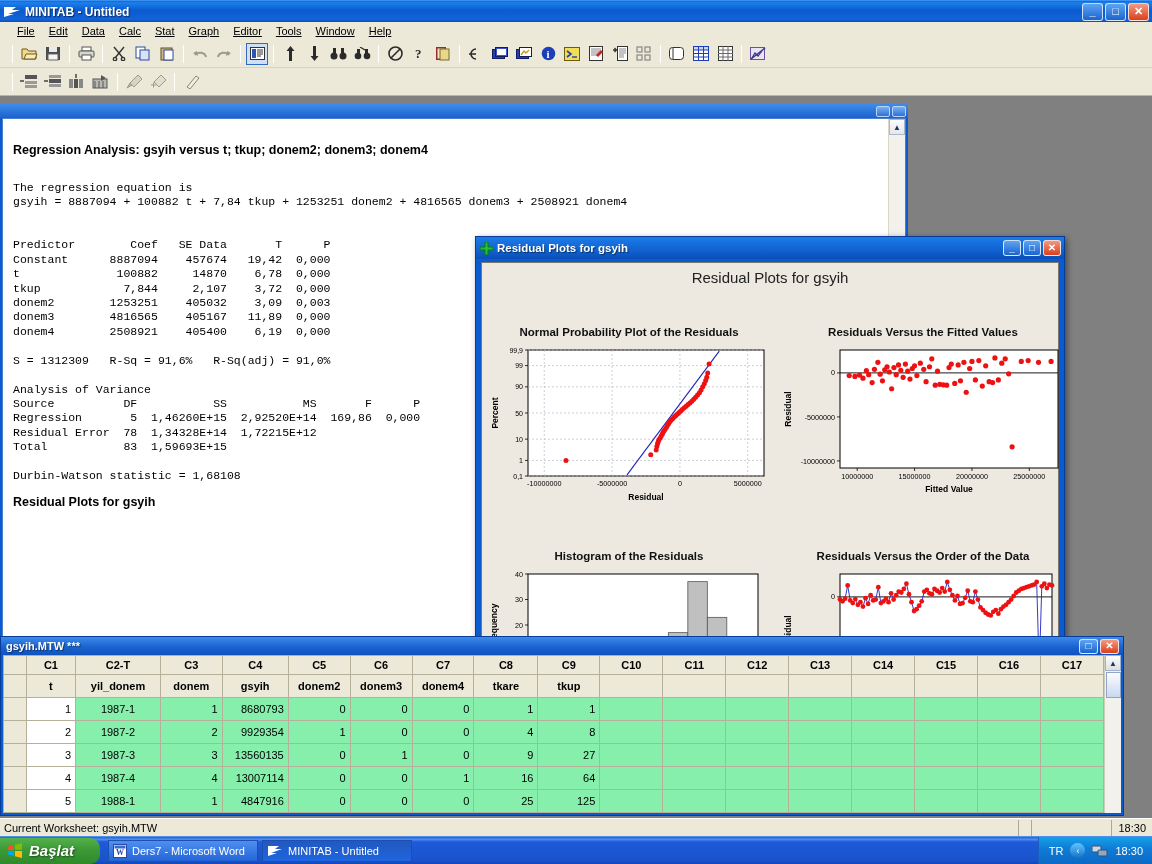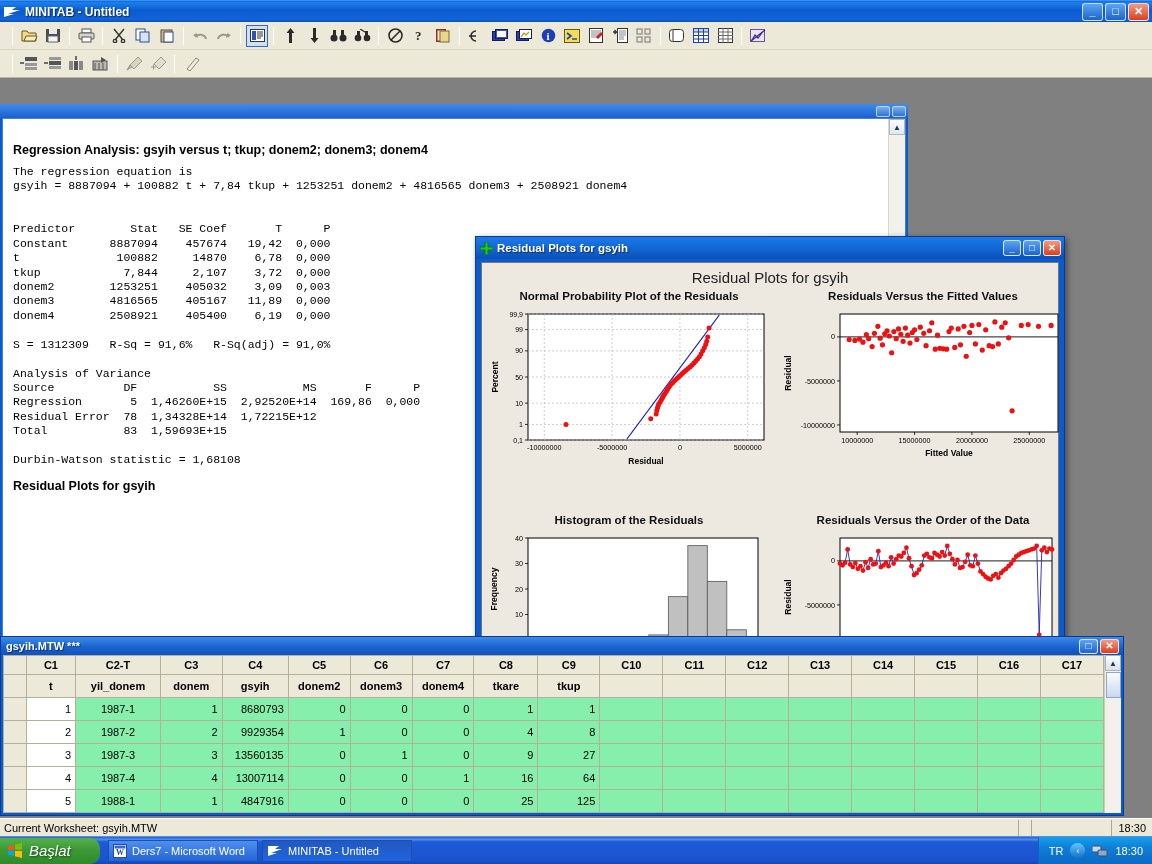--- a/index.html
+++ b/index.html
@@ -89,21 +89,21 @@
     display:flex;
   }
   .sess-text {
     flex:1; padding:10px 10px 0 10px;
     font-family:"Liberation Mono","DejaVu Sans Mono",monospace;
     font-size:11.5px; line-height:14.4px; white-space:pre;
     color:#000; overflow:hidden;
   }
   .sess-head {
     font-family:"Liberation Sans",sans-serif;
-    font-weight:bold; font-size:12.5px; margin-bottom:7px;
+    font-weight:bold; font-size:12.5px; margin-bottom:23px;
   }
   .sess-head2 {
     font-family:"Liberation Sans",sans-serif;
     font-weight:bold; font-size:12.5px; margin-top:12px;
   }
   .sess-scroll {
     width:17px; background:#f2f1ec; border-left:1px solid #dcd8c8;
     display:flex; flex-direction:column;
   }
   .sb-arrow {
@@ -140,20 +140,21 @@
     background:#EDE9E0; border:1px solid #7a766a;
   }
   .gw-maintitle {
     text-align:center; font-size:15px; color:#222;
     padding-top:6px; padding-bottom:2px;
     font-family:"Liberation Sans",sans-serif;
   }
   .grid2 {
     display:grid; grid-template-columns:1fr 1fr; grid-template-rows:1fr 1fr;
     height:448px;
+    margin-top:36px;
   }
   .panel { position:relative; padding:2px 4px; }
   .panel-title {
     text-align:center; font-weight:bold; font-size:11.5px; color:#111;
     margin-bottom:2px; white-space:nowrap; overflow:hidden;
   }
   .plotarea { position:relative; }
 
   
   #worksheet {
@@ -231,21 +232,21 @@
     position:absolute; left:0; top:836px; width:1152px; height:28px;
     background:linear-gradient(to bottom,#2E5FCB 0%,#4C8DF0 9%,#1E5BD8 18%,#1A52CC 88%,#1447B4 100%);
     display:flex; align-items:center;
     border-top:1px solid #4f8fe8;
   }
   #startbtn {
     height:26px; min-width:100px; margin:1px 6px 1px 0;
     background:linear-gradient(to bottom,#54B14C 0%,#3C9A36 45%,#2F8A2A 100%);
     border-radius:0 10px 10px 0;
     display:flex; align-items:center; color:#fff;
-    font-weight:normal; font-style:italic; font-size:15px;
+    font-weight:bold; font-style:italic; font-size:15px;
     padding:0 14px 0 7px;
     text-shadow:1px 1px 2px rgba(0,0,0,.5);
   }
   .taskitem {
     height:22px; margin:0 2px; padding:0 8px 0 4px;
     background:linear-gradient(to bottom,#4E8FEE,#2464D8);
     border:1px solid #1C4FB0;
     display:flex; align-items:center; gap:5px;
     color:#fff; font-size:11px; min-width:150px;
   }
@@ -277,20 +278,32 @@
       </svg>
     </div>
     <div class="tb-title">MINITAB - Untitled</div>
     <div class="tb-buttons">
       <div class="tb-btn min">_</div>
       <div class="tb-btn max">□</div>
       <div class="tb-btn close">✕</div>
     </div>
   </div>
 
+  <div class="menubar">
+    <div class="menuitem"><u>File</u></div>
+    <div class="menuitem"><u>Edit</u></div>
+    <div class="menuitem"><u>Data</u></div>
+    <div class="menuitem"><u>Calc</u></div>
+    <div class="menuitem"><u>Stat</u></div>
+    <div class="menuitem"><u>Graph</u></div>
+    <div class="menuitem"><u>Editor</u></div>
+    <div class="menuitem"><u>Tools</u></div>
+    <div class="menuitem"><u>Window</u></div>
+    <div class="menuitem"><u>Help</u></div>
+  </div>
 
   <div class="toolbar">
     <div class="tsep"></div>
     <div class="tool">
       <svg width="17" height="15" viewBox="0 0 17 15">
           <path d="M1 3h5l1.5 2H15v8H1z" fill="#F5D98A" stroke="#6b5a20"></path>
           <path d="M3 13l2-5h11l-2 5z" fill="#FCEBB8" stroke="#6b5a20"></path>
         </svg>
       </div>
     <div class="tool">
@@ -544,21 +557,21 @@
           <div class="sc-btn"></div>
           <div class="sc-btn"></div>
         </div>
       </div>
       <div class="sess-body">
         <div class="sess-text">
 <div class="sess-head">Regression Analysis: gsyih versus t; tkup; donem2; donem3; donem4</div><span>The regression equation is</span>
 <span>gsyih = 8887094 + 100882 t + 7,84 tkup + 1253251 donem2 + 4816565 donem3 + 2508921 donem4</span>
 
 
-<span>Predictor        Stat   SE Coef       T      P</span>
+<span>Predictor        Coef   SE Data       T      P</span>
 <span>Constant      8887094    457674   19,42  0,000</span>
 <span>t              100882     14870    6,78  0,000</span>
 <span>tkup            7,844     2,107    3,72  0,000</span>
 <span>donem2        1253251    405032    3,09  0,003</span>
 <span>donem3        4816565    405167   11,89  0,000</span>
 <span>donem4        2508921    405400    6,19  0,000</span>
 
 <span>S = 1312309   R-Sq = 91,6%   R-Sq(adj) = 91,0%</span>
 
 <span>Analysis of Variance</span>

